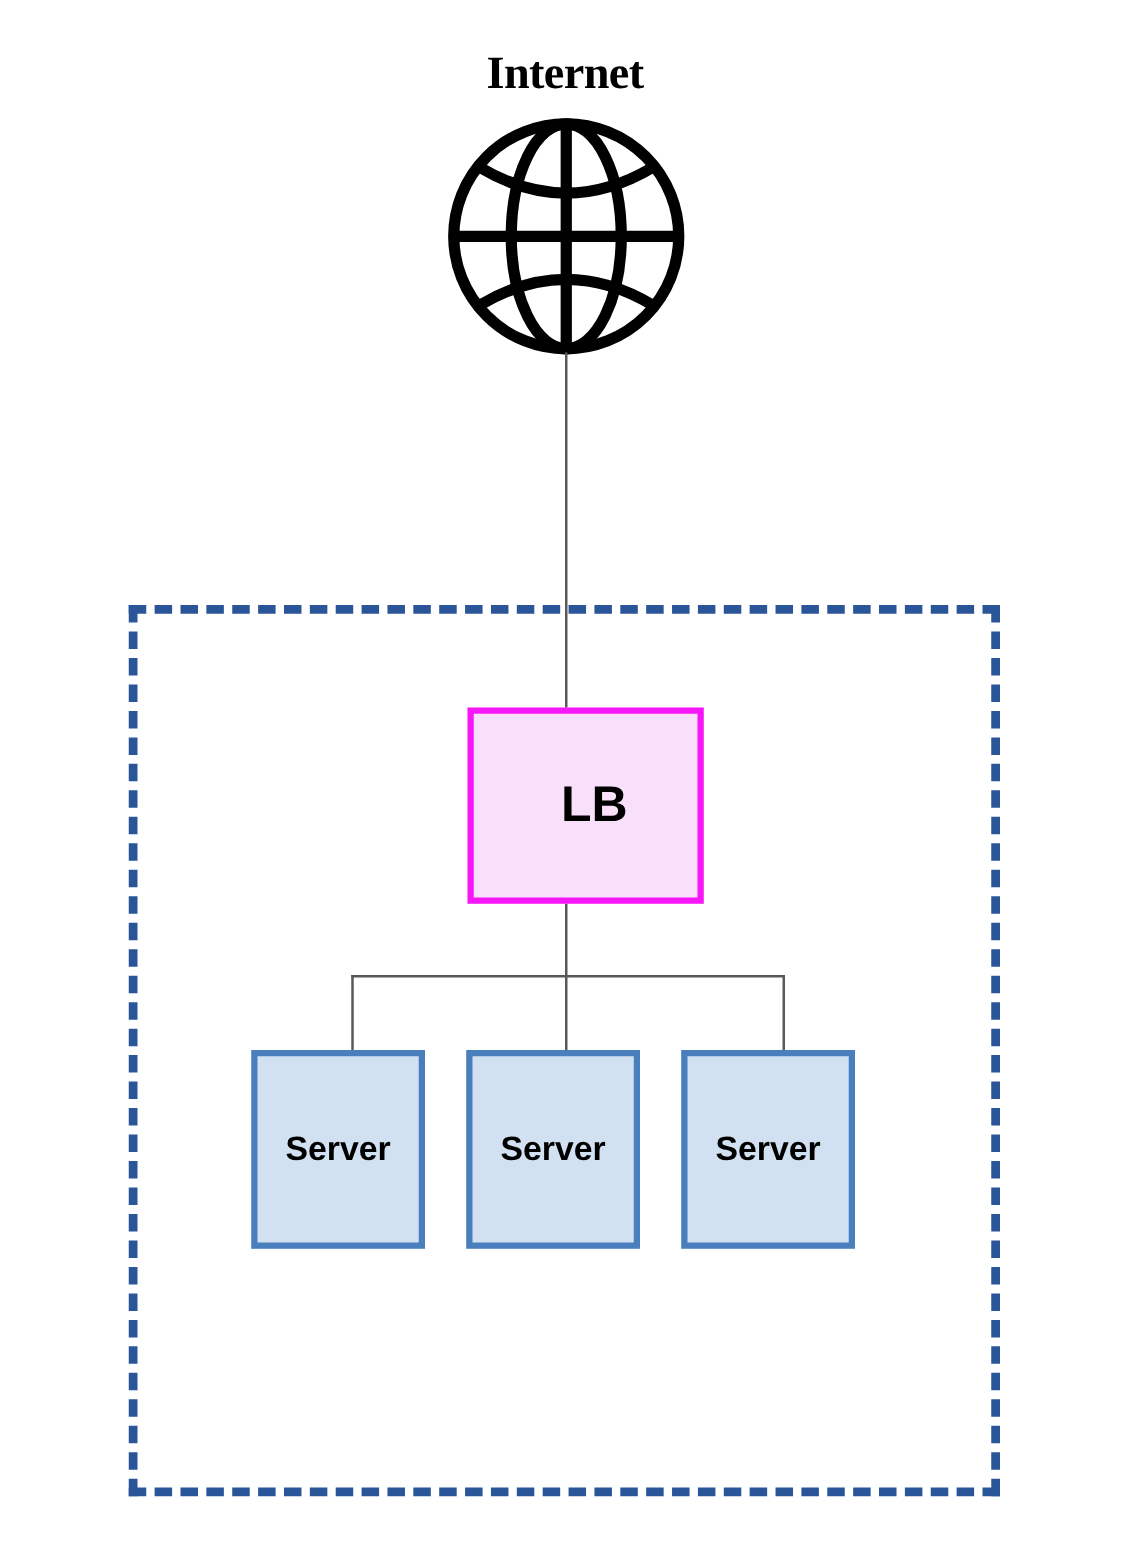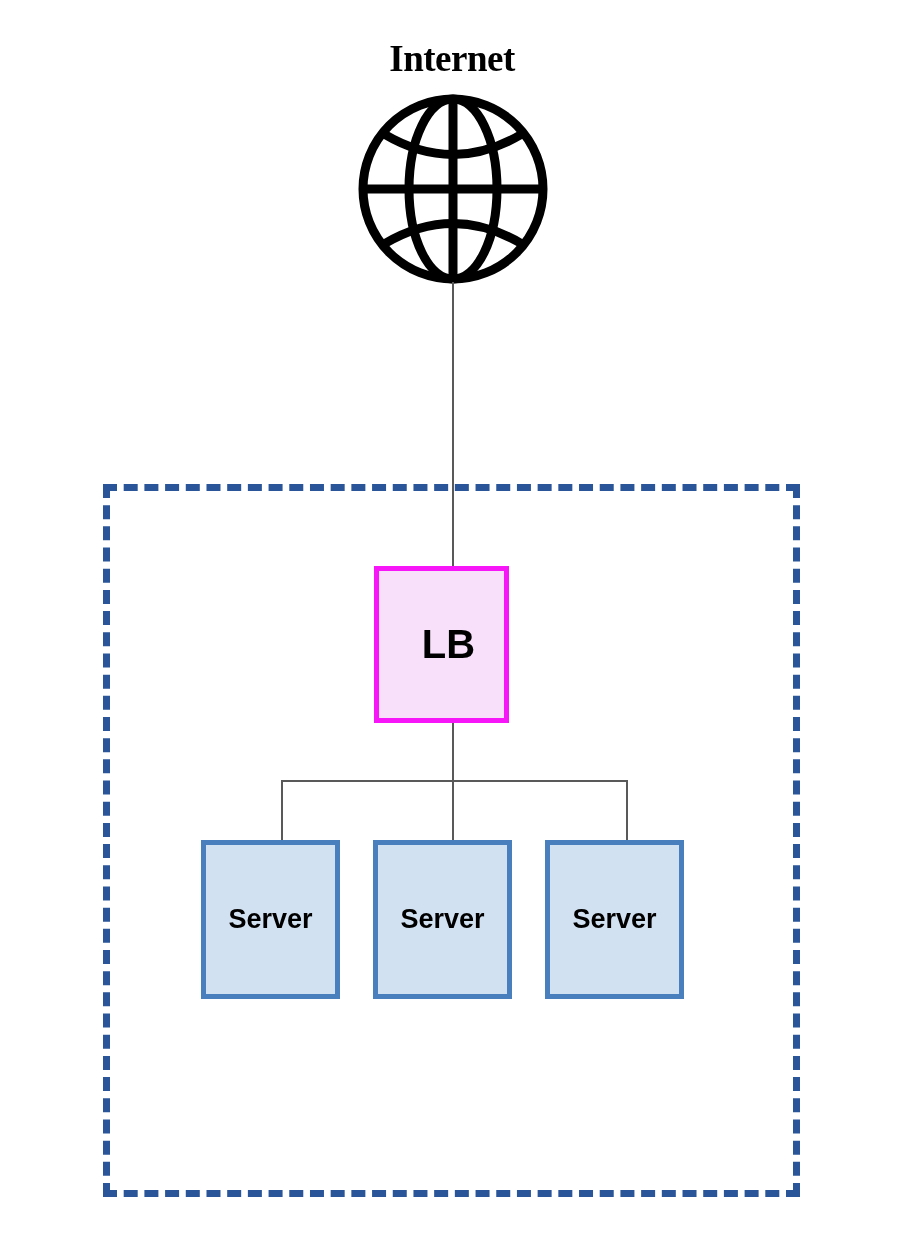--- a/index.html
+++ b/index.html
@@ -91,21 +91,21 @@
     box-sizing: border-box;
     display: flex;
     align-items: center;
     justify-content: center;
     font-weight: bold;
     color: #000000;
   }
   #node-lb {
     left: 374px;
     top: 566px;
-    width: 135px;
+    width: 189px;
     height: 157px;
     background: #f8e0fb;
     border: 5px solid #f716f7;
     font-size: 40px;
     padding-left: 14px;
   }
   .node-server {
     top: 840px;
     width: 139px;
     height: 159px;

